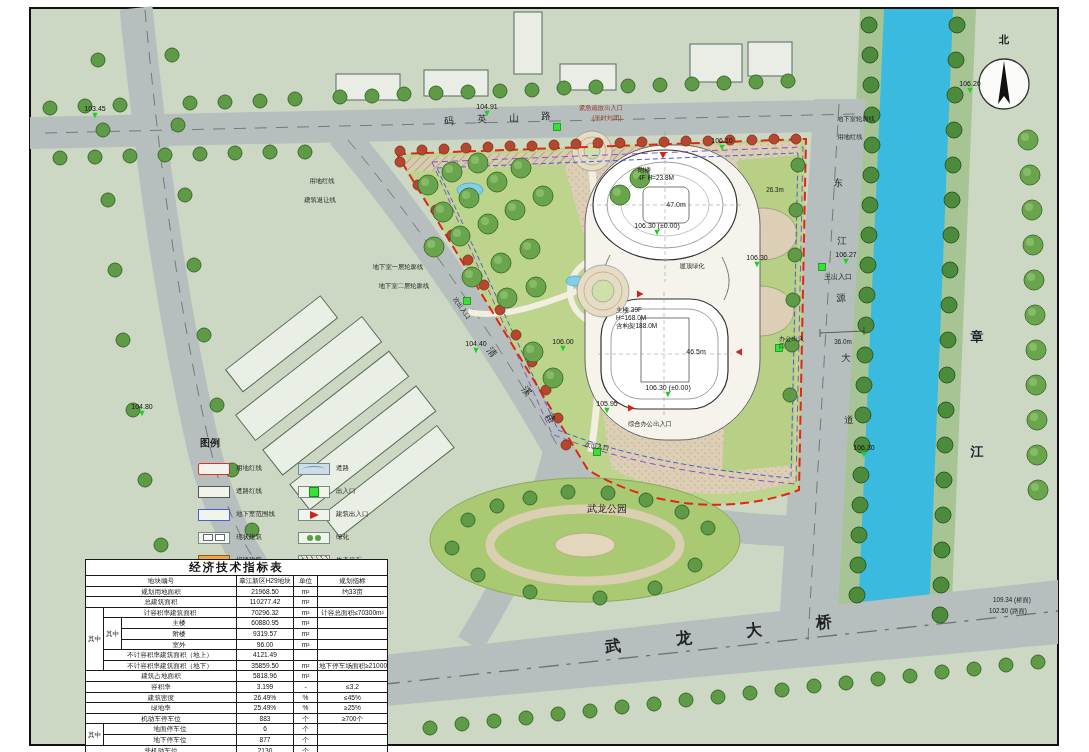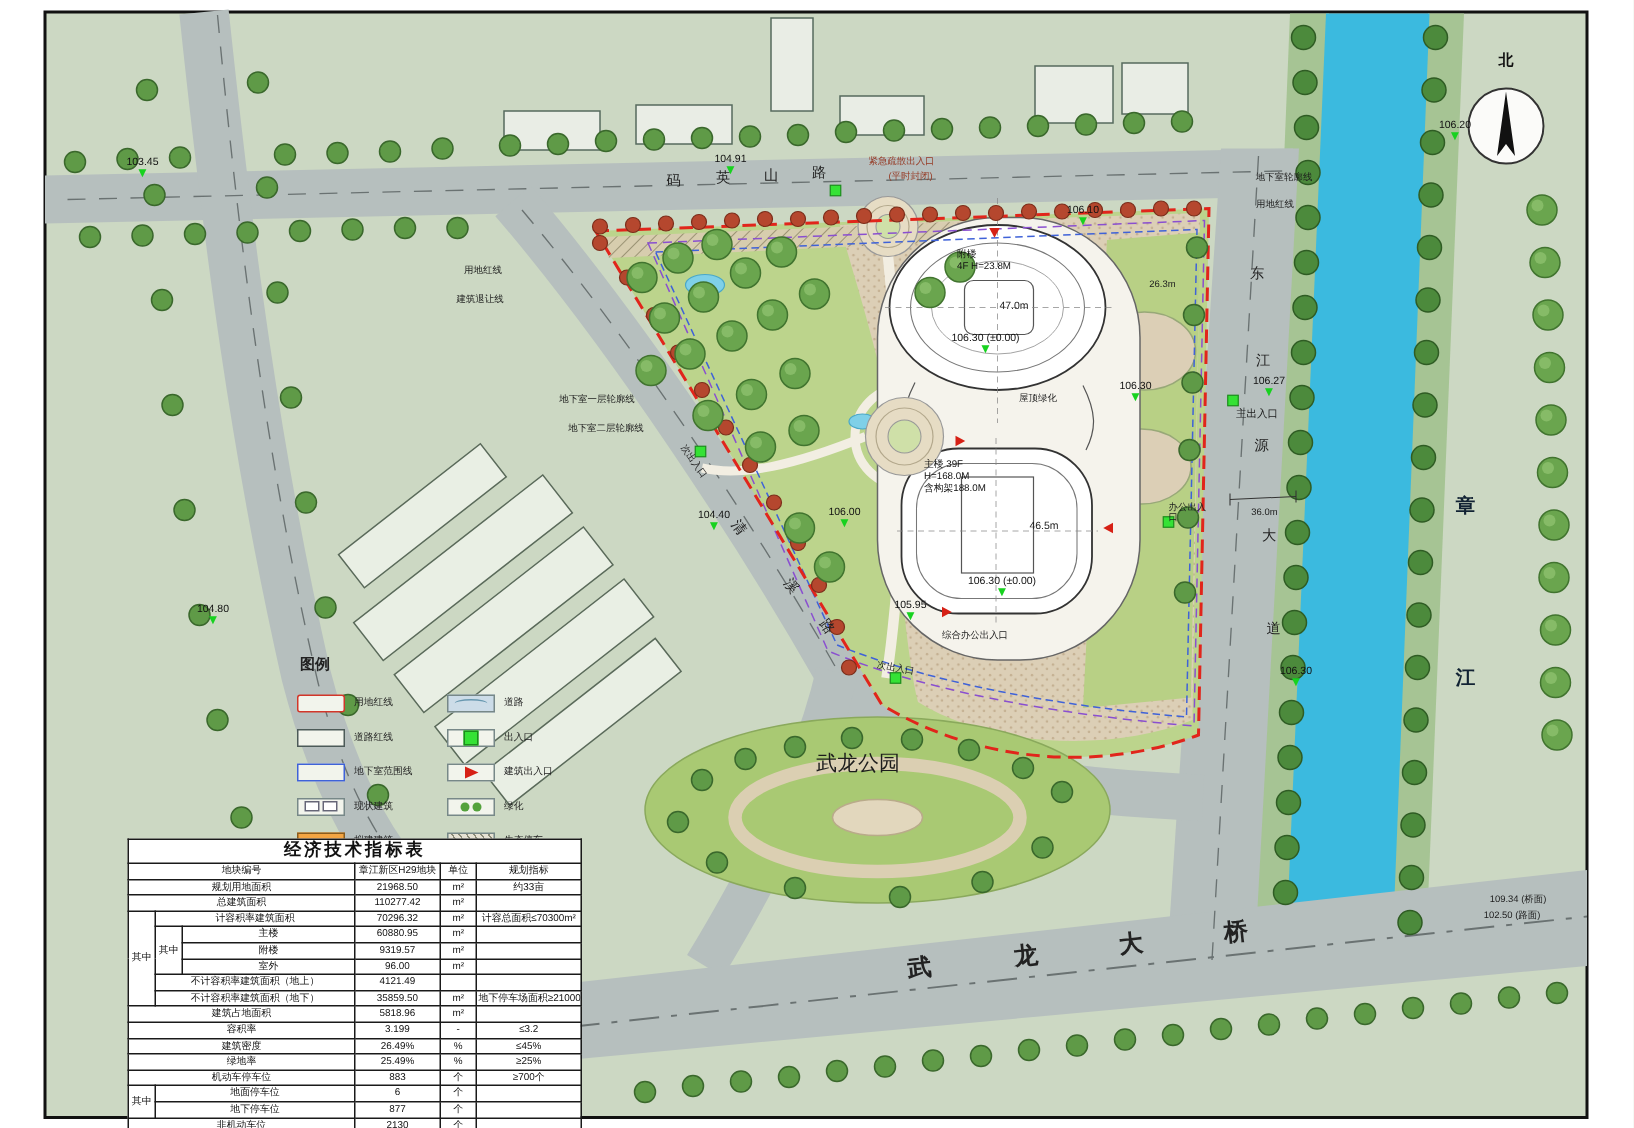--- a/index.html
+++ b/index.html
@@ -457,21 +457,21 @@
 <div class="lb road-char" style="left:849px;top:420px">道</div>
 <div class="lb road-char" style="left:492px;top:352px;transform:translate(-50%,-50%) rotate(52deg)">清</div>
 <div class="lb road-char" style="left:527px;top:391px;transform:translate(-50%,-50%) rotate(52deg)">溪</div>
 <div class="lb road-char" style="left:551px;top:418px;transform:translate(-50%,-50%) rotate(55deg)">路</div>
 <div class="lb bridge-char" style="left:613px;top:646px;transform:translate(-50%,-50%) rotate(-6deg)">武</div>
 <div class="lb bridge-char" style="left:684px;top:638px;transform:translate(-50%,-50%) rotate(-6deg)">龙</div>
 <div class="lb bridge-char" style="left:754px;top:630px;transform:translate(-50%,-50%) rotate(-6deg)">大</div>
 <div class="lb bridge-char" style="left:824px;top:622px;transform:translate(-50%,-50%) rotate(-6deg)">桥</div>
 <div class="lb river-char" style="left:977px;top:337px">章</div>
 <div class="lb river-char" style="left:977px;top:452px">江</div>
-<div class="lb" style="left:572px;top:509px;font-size:14px">武龙公园</div>
+<div class="lb" style="left:607px;top:509px;font-size:10px">武龙公园</div>
 
 <div class="legend">
   <div class="lg-title">图例</div>
   <div class="lg-grid">
     <div class="lg-item">
           <span class="sw sw-red"></span>
           <span>用地红线</span>
         </div>
     <div class="lg-item">
           <span class="sw sw-roadline"></span>

